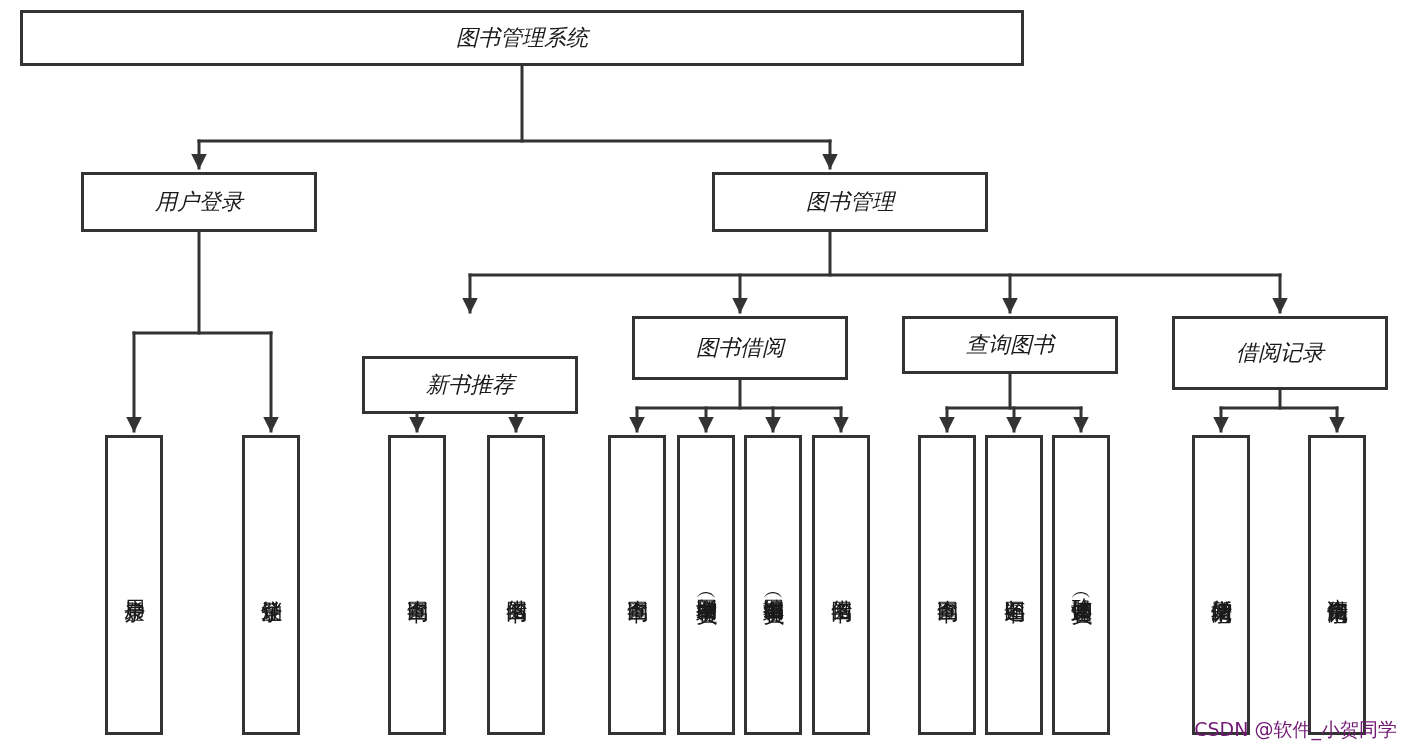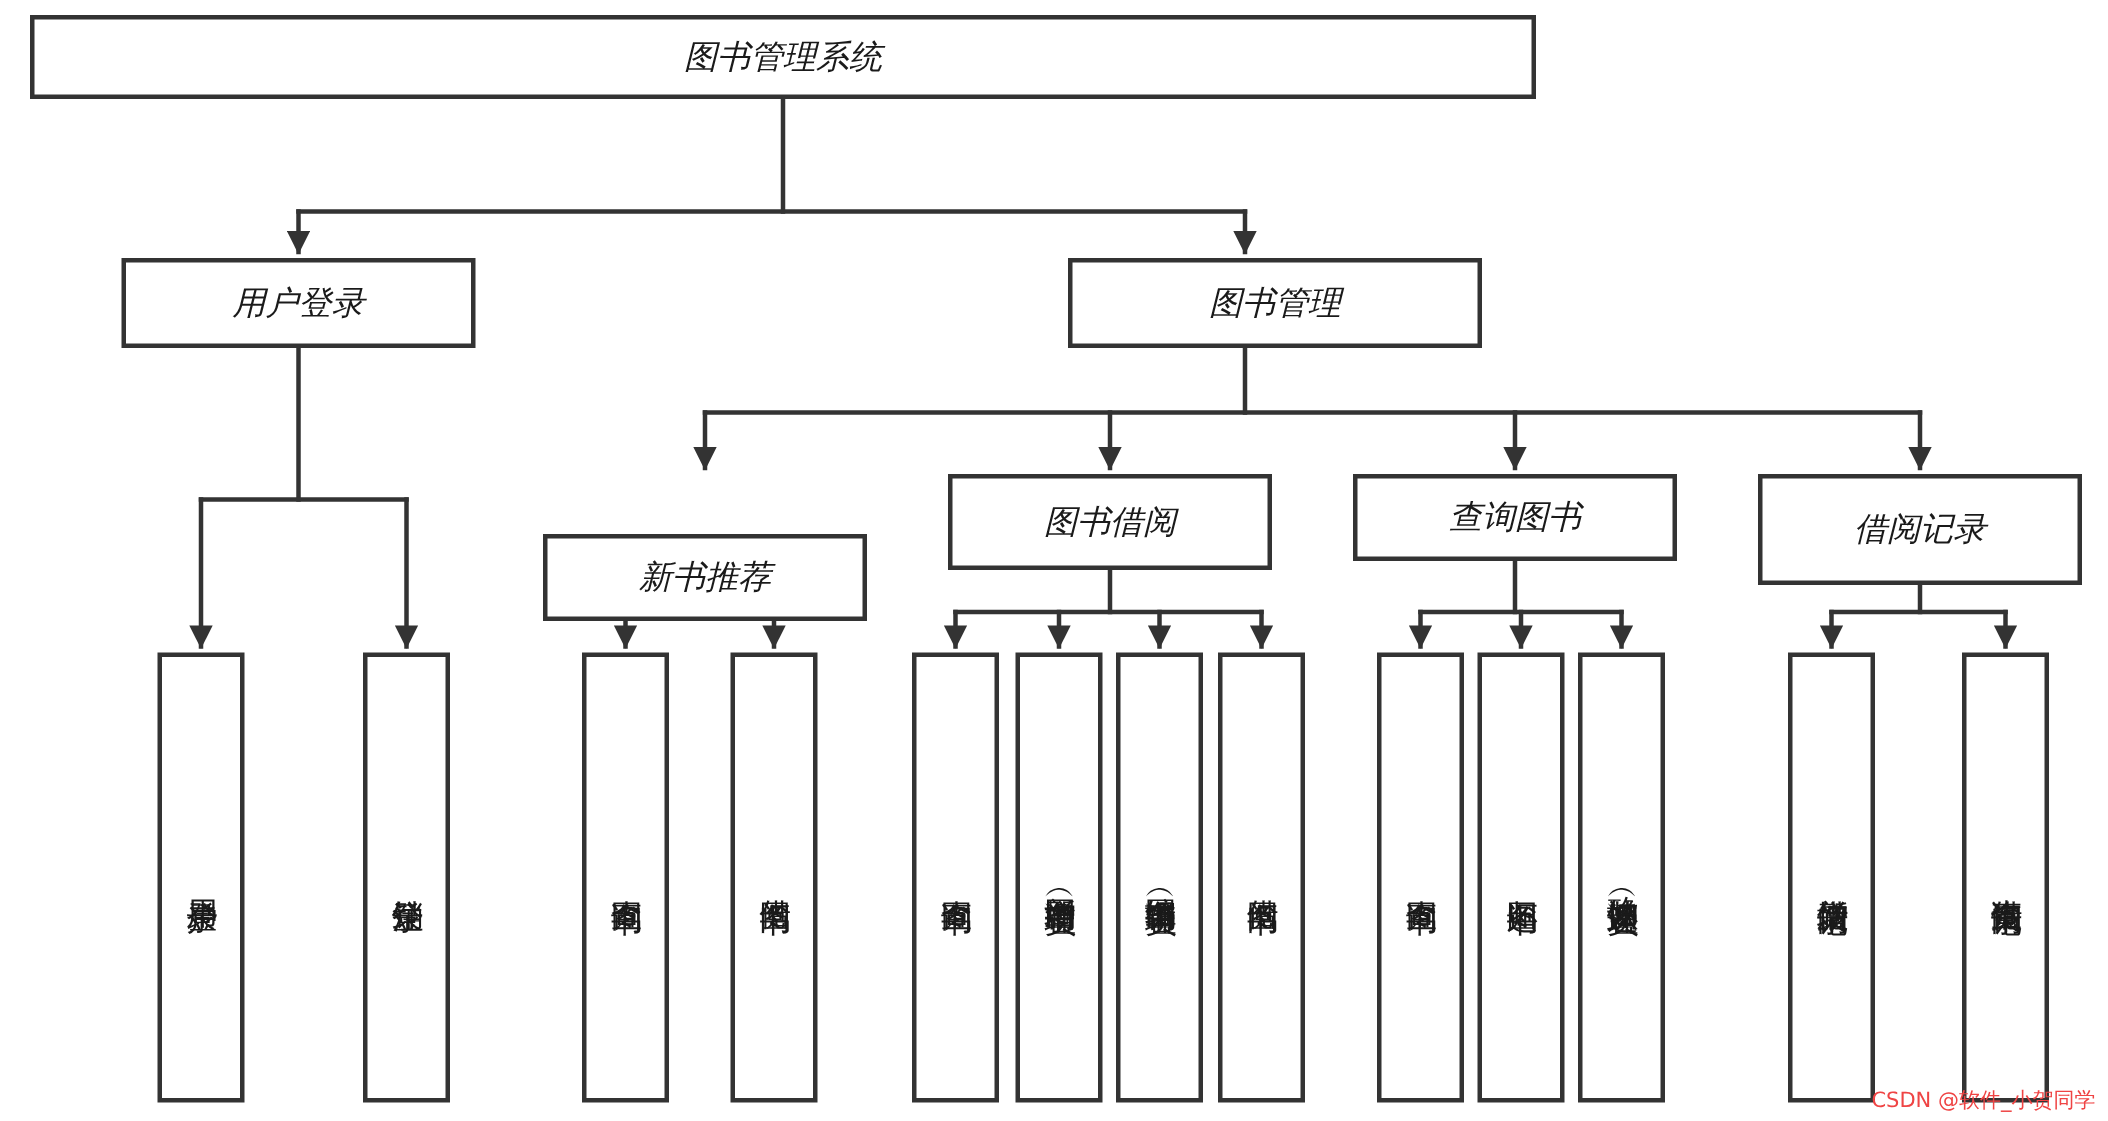--- a/index.html
+++ b/index.html
@@ -70,22 +70,22 @@
     font-size: 22px;
     color: #1a1a1a;
     white-space: nowrap;
     font-style: italic;
   }
   #watermark {
     position: absolute;
     right: 8px;
     bottom: 4px;
     font-family: "DejaVu Sans", "Liberation Sans", sans-serif;
-    font-size: 14px;
-    color: #ef4444;
+    font-size: 19px;
+    color: #701a75;
     white-space: nowrap;
     pointer-events: none;
   }
 </style>
 </head>
 <body>
 
 <div id="diagram-root">
 
   <svg class="flow" viewBox="0 0 1405 747" xmlns="http://www.w3.org/2000/svg">

